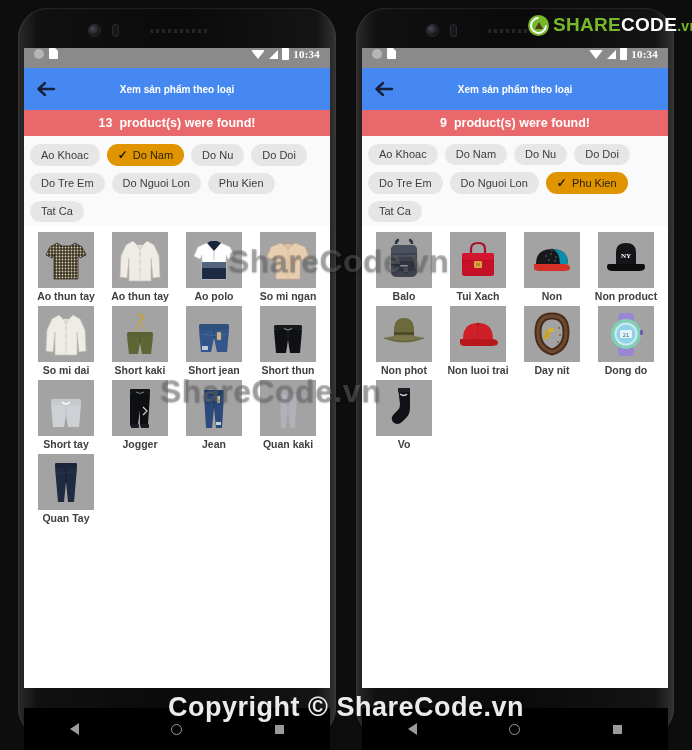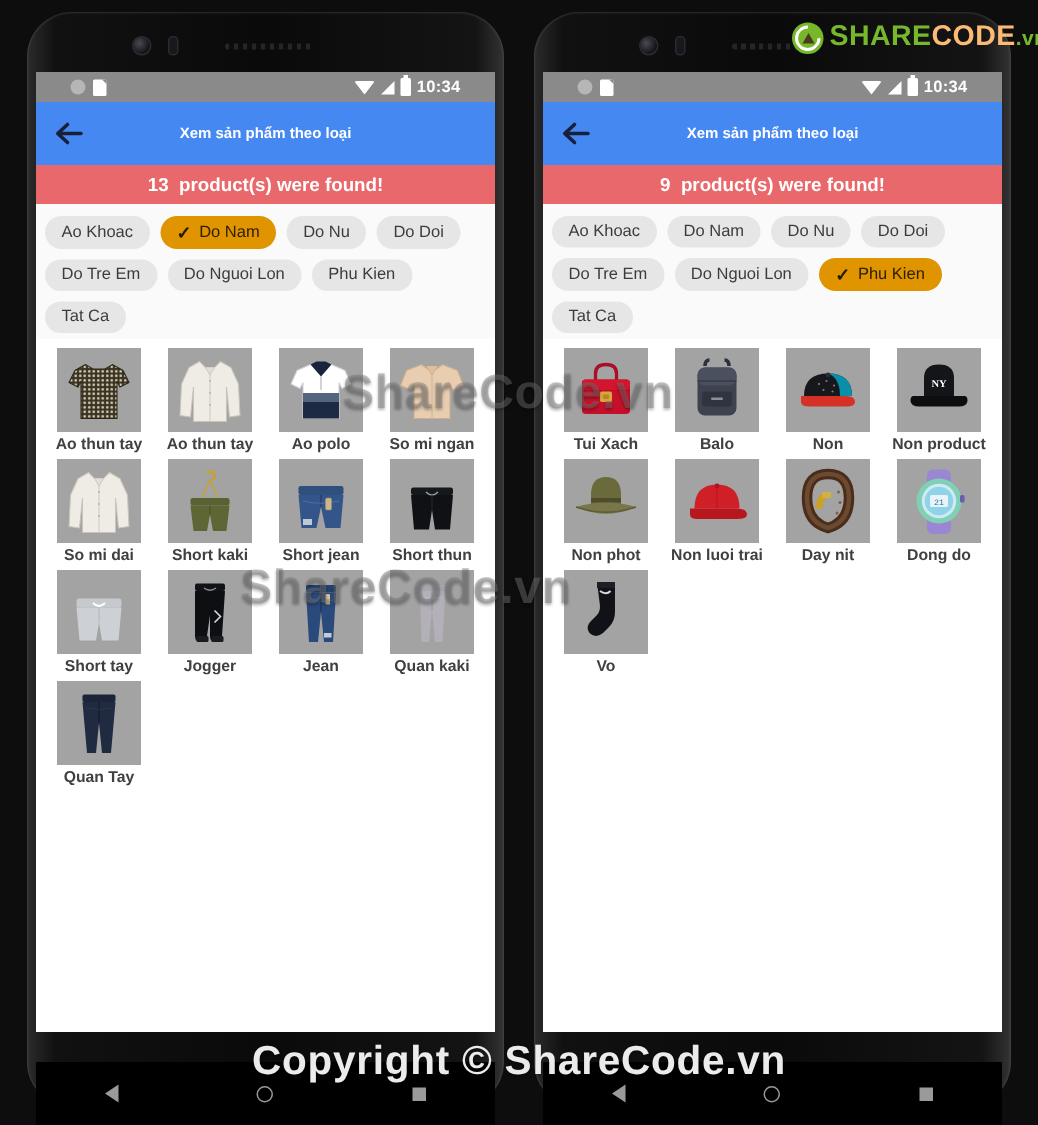--- a/index.html
+++ b/index.html
@@ -56,22 +56,22 @@
   }
   .phone.left .cam-lens { left: 88px; }
   .phone.left .cam-slot { left: 112px; }
   .phone.left .speaker  { left: 150px; }
   .phone.right .cam-lens { left: 80px; }
   .phone.right .cam-slot { left: 104px; }
   .phone.right .speaker  { left: 142px; }
 
   
   .statusbar {
-    height: 20px; background: #8a8a8a; display: flex; align-items: center;
-    padding: 0 23px; color: #fff;
+    height: 20px; background: #8a8a8a; display: flex; align-items: flex-start;
+    padding: 0 10px; color: #fff; font-family: Liberation Serif, serif;
   }
   .sb-left { display: flex; align-items: center; gap: 5px; }
   .sb-circle { width: 10px; height: 10px; border-radius: 50%; background: #b6b6b6; }
   .sb-sd {
     width: 9px; height: 11px; background: #fff; border-radius: 1px;
     position: relative;
   }
   .sb-sd::after {
     content:""; position:absolute; top:0; right:0;
     border-left: 3px solid transparent; border-top: 3px solid #8a8a8a;
@@ -168,21 +168,21 @@
   .logo-mark::after {
     content:""; position:absolute; width:13px; height:13px; border-radius:50%;
     border:2.5px solid #fff; border-right-color: transparent; transform: rotate(-45deg);
   }
   .logo-mark .tri {
     width:0;height:0;border-left:4px solid transparent;border-right:4px solid transparent;
     border-bottom:7px solid #4d3b1f; position:relative; z-index:2;
   }
   .logo-text { font-size: 19px; font-weight: bold; letter-spacing: .3px; }
   .lt-share { color: #76b82a; }
-  .lt-code  { color: #fdba74; }
+  .lt-code  { color: #ffffff; }
   .lt-vn    { color: #76b82a; font-size: 14px; }
 </style>
 </head>
 <body>
 
 <div class="stage">
 
   <div class="phone left">
     <div class="bezel"></div>
     <div class="topcam">
@@ -474,42 +474,42 @@
             <span>Phu Kien</span>
           </div>
           <div class="chip">
             <span>Tat Ca</span>
           </div>
         </div>
       <div class="grid" id="grid1">
           <div class="cell">
             <div class="thumb">
               <svg width="52" height="52" viewBox="0 0 52 52">
+                <path d="M18 10 q0 -4 3 -4 M34 10 q0 -4 -3 -4" stroke="#2b3040" stroke-width="2.4" fill="none"></path>
+                <rect x="13" y="11" width="26" height="32" rx="5" fill="#3d424e"></rect>
+                <rect x="13" y="11" width="26" height="12" rx="5" fill="#4a505e"></rect>
+                <rect x="16" y="27" width="20" height="10" rx="2.5" fill="#2f343f"></rect>
+                <rect x="22" y="31" width="8" height="1.6" rx="0.8" fill="#8a8f99"></rect>
+                <path d="M13 20 h26" stroke="#2a2f3a" stroke-width="0.8"></path>
+              </svg>
+            </div>
+            <div class="cell-label">Balo</div>
+          </div>
+          <div class="cell">
+            <div class="thumb">
+              <svg width="52" height="52" viewBox="0 0 52 52">
                 <path d="M19 20 v-5 q0 -6 7 -6 q7 0 7 6 v5" fill="none" stroke="#a8102a" stroke-width="2.2"></path>
                 <rect x="10" y="19" width="32" height="23" rx="2.5" fill="#c51029"></rect>
                 <path d="M10 26 h32" stroke="#a50d22" stroke-width="0.8"></path>
                 <rect x="10" y="19" width="32" height="7" rx="2.5" fill="#d4152f"></rect>
                 <rect x="22" y="27" width="8" height="7" rx="1.2" fill="#d8a63c"></rect>
                 <rect x="24" y="29" width="4" height="3" rx="0.6" fill="#b9862a"></rect>
               </svg>
             </div>
             <div class="cell-label">Tui Xach</div>
-          </div>
-          <div class="cell">
-            <div class="thumb">
-              <svg width="52" height="52" viewBox="0 0 52 52">
-                <path d="M18 10 q0 -4 3 -4 M34 10 q0 -4 -3 -4" stroke="#2b3040" stroke-width="2.4" fill="none"></path>
-                <rect x="13" y="11" width="26" height="32" rx="5" fill="#3d424e"></rect>
-                <rect x="13" y="11" width="26" height="12" rx="5" fill="#4a505e"></rect>
-                <rect x="16" y="27" width="20" height="10" rx="2.5" fill="#2f343f"></rect>
-                <rect x="22" y="31" width="8" height="1.6" rx="0.8" fill="#8a8f99"></rect>
-                <path d="M13 20 h26" stroke="#2a2f3a" stroke-width="0.8"></path>
-              </svg>
-            </div>
-            <div class="cell-label">Balo</div>
           </div>
           <div class="cell">
             <div class="thumb">
               <svg width="52" height="52" viewBox="0 0 52 52">
                 <path d="M10 30 q0 -15 16 -15 q16 0 16 15 Z" fill="#16181c"></path>
                 <path d="M26 15 q16 0 16 15 h-8 q0 -12 -8 -15" fill="#0a8fa8"></path>
                 <circle cx="26" cy="16" r="1.6" fill="#2a2d33"></circle>
                 <path d="M8 30 h30 q6 0 6 4 q0 3 -6 3 H14 q-6 0 -6 -3 Z" fill="#d63127"></path>
                 <g fill="#7f8389">
                   <circle cx="20" cy="22" r="0.7"></circle>

